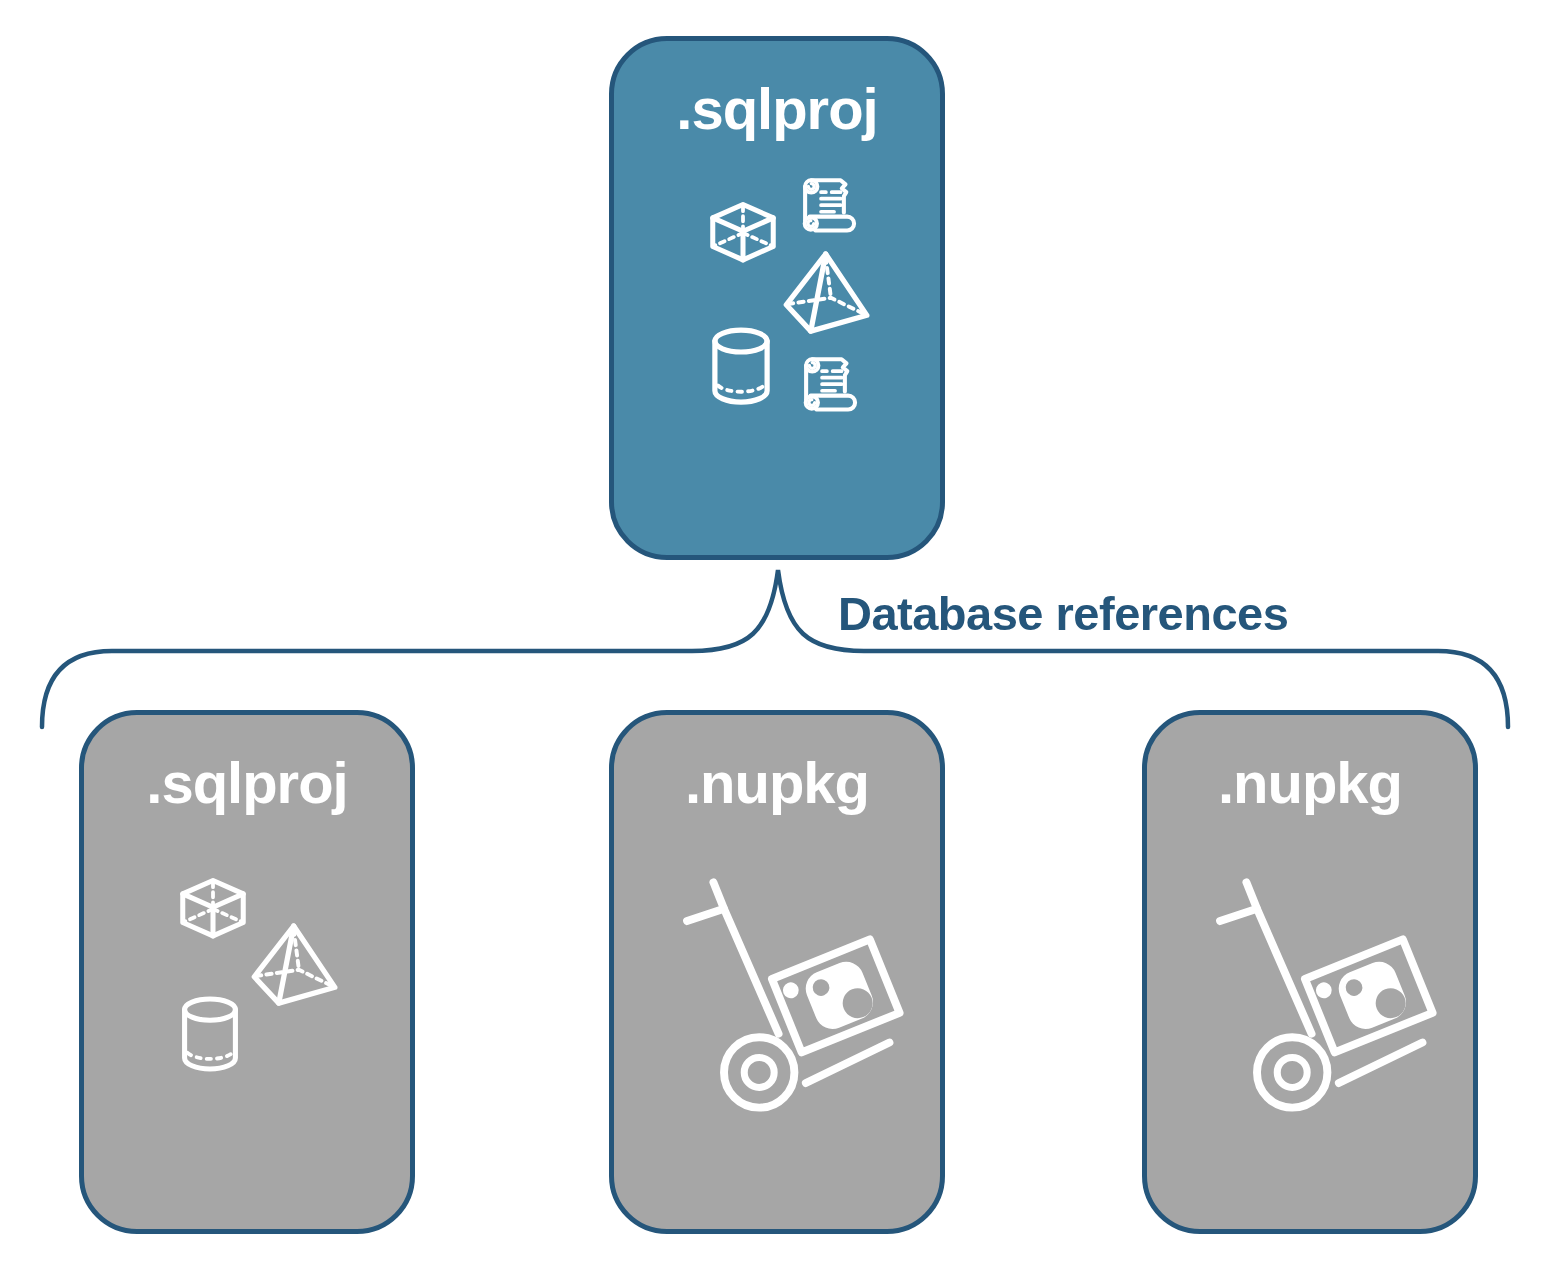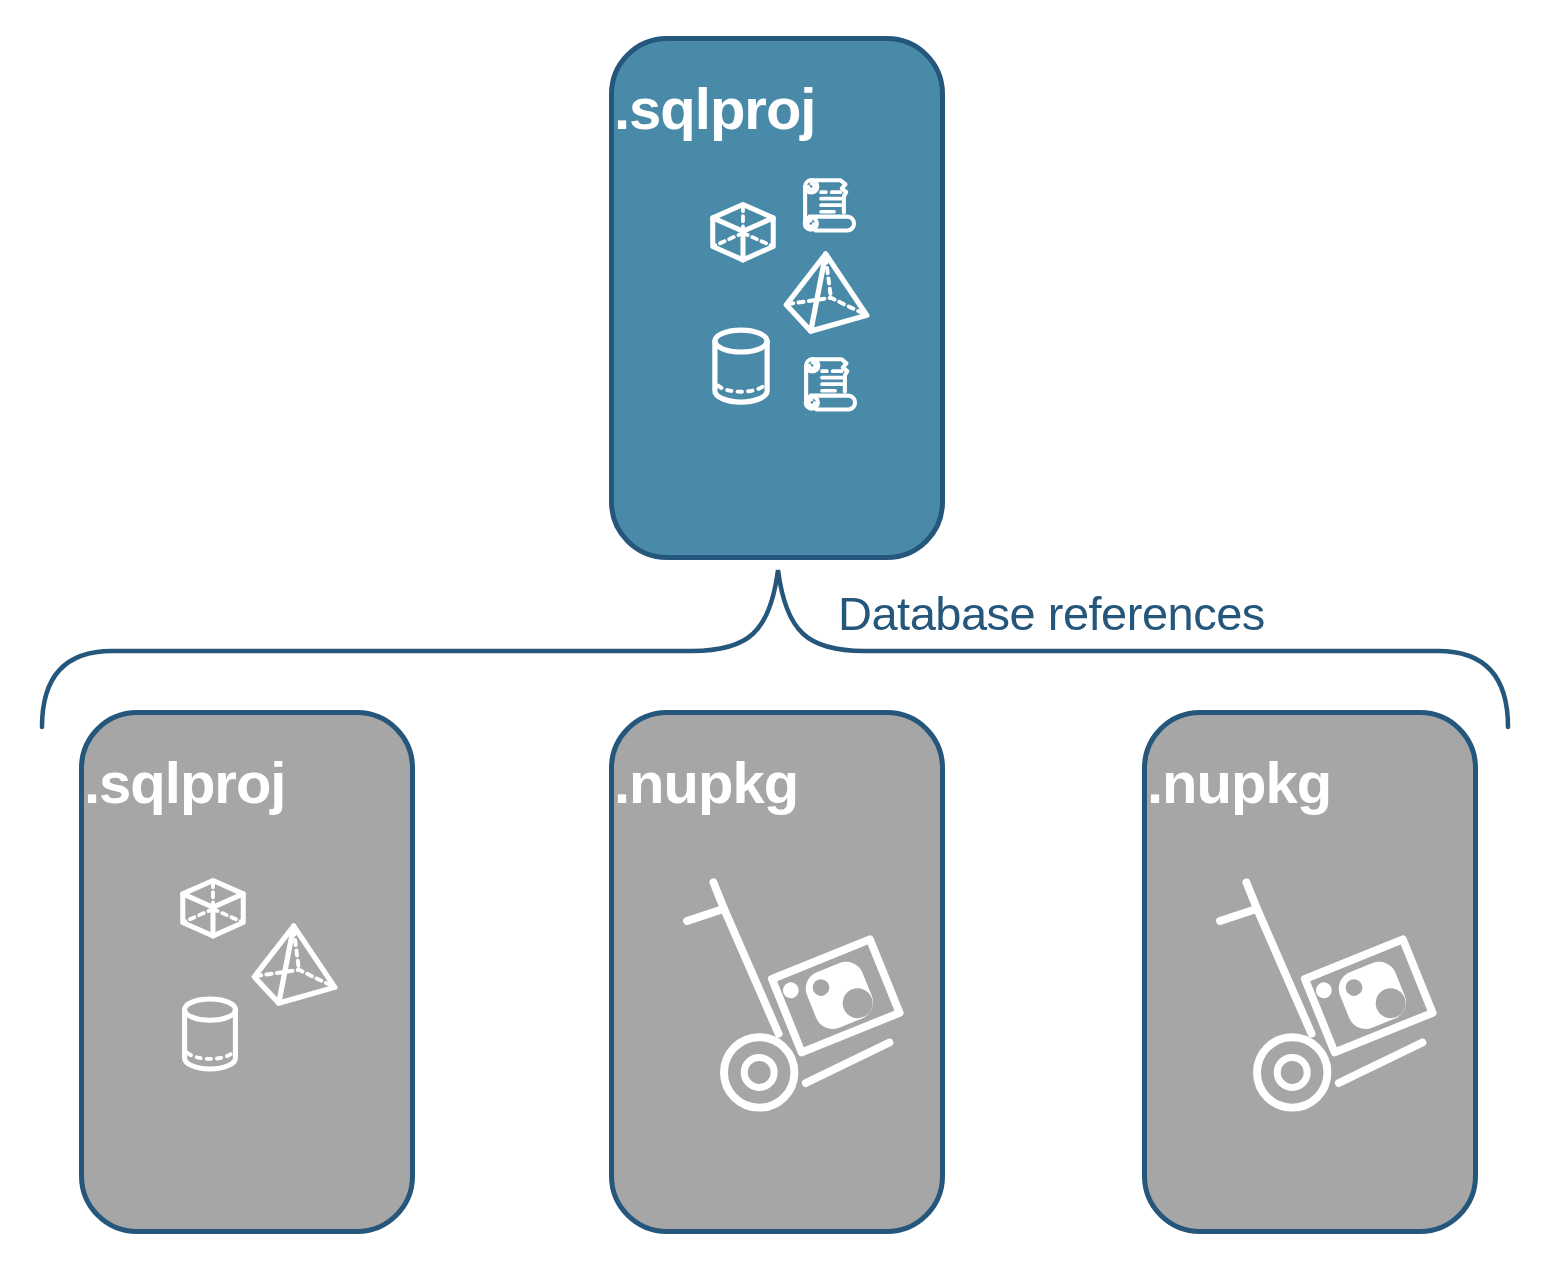--- a/index.html
+++ b/index.html
@@ -10,28 +10,28 @@
   .card{
     position:absolute;width:336px;height:524px;box-sizing:border-box;
     border:5px solid #25567b;border-radius:58px;
   }
   .card-teal{background:#4a8aa9;left:609px;top:36px;}
   .card-gray{background:#a6a6a6;top:710px;}
   #card-child-sqlproj{left:79px;}
   #card-child-nupkg-1{left:609px;}
   #card-child-nupkg-2{left:1142px;}
   .card-label{
-    display:block;text-align:left;margin-top:34px;
+    display:block;text-align:center;margin-top:34px;
     font-size:58px;font-weight:bold;color:#ffffff;letter-spacing:-1px;
   }
   .icon{position:absolute;}
   .connector-svg{position:absolute;left:0;top:0;pointer-events:none;}
   .connector-label{
     position:absolute;left:838px;top:586px;
-    font-size:47px;font-weight:normal;color:#25567b;letter-spacing:-0.5px;
+    font-size:47px;font-weight:bold;color:#25567b;letter-spacing:-0.5px;
     white-space:nowrap;
   }
   .defs-hidden{position:absolute;width:0;height:0;overflow:hidden;}
 </style>
 </head>
 <body>
 
 <svg class="defs-hidden" aria-hidden="true">
   <defs>
     <symbol id="sym-cube" viewBox="0 0 100 100">

